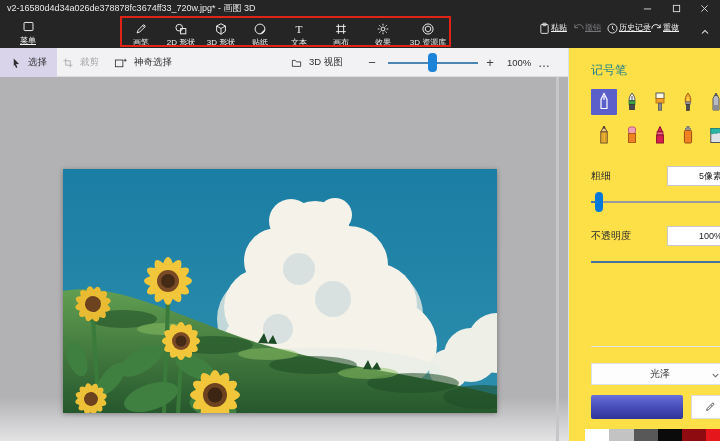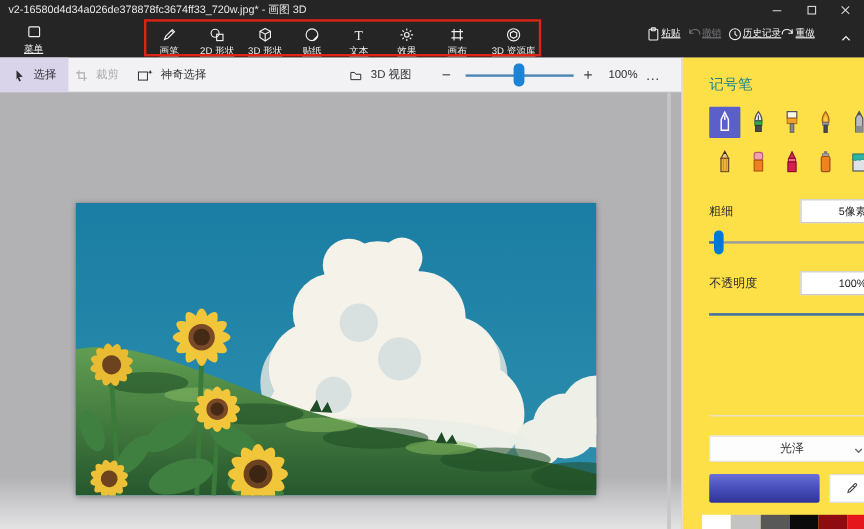--- a/index.html
+++ b/index.html
@@ -143,36 +143,36 @@
       <span class="tlabel">贴纸</span>
     </div>
     <div class="tbtn t-w40">
       <span class="ticon">
         <svg width="14" height="14" viewBox="0 0 16 16">
             <text x="8" y="12.5" font-size="13" text-anchor="middle" fill="#f0f0f0" font-family="Liberation Serif, serif">T</text>
           </svg>
       </span>
       <span class="tlabel">文本</span>
     </div>
+    <div class="tbtn t-w44">
+      <span class="ticon">
+        <svg width="14" height="14" viewBox="0 0 16 16" fill="none" stroke="#f0f0f0" stroke-width="1.1">
+            <path d="M2.5 5h11M2.5 11h11M5 2.5v11M11 2.5v11"></path>
+          </svg>
+      </span>
+      <span class="tlabel">画布</span>
+    </div>
     <div class="tbtn t-w40">
       <span class="ticon">
         <svg width="14" height="14" viewBox="0 0 16 16" fill="none" stroke="#f0f0f0" stroke-width="1.1">
             <circle cx="8" cy="8" r="2.2"></circle>
             <path d="M8 2v2M8 12v2M2 8h2M12 8h2M3.8 3.8l1.4 1.4M10.8 10.8l1.4 1.4M12.2 3.8l-1.4 1.4M5.2 10.8l-1.4 1.4"></path>
           </svg>
       </span>
       <span class="tlabel">效果</span>
-    </div>
-    <div class="tbtn t-w44">
-      <span class="ticon">
-        <svg width="14" height="14" viewBox="0 0 16 16" fill="none" stroke="#f0f0f0" stroke-width="1.1">
-            <path d="M2.5 5h11M2.5 11h11M5 2.5v11M11 2.5v11"></path>
-          </svg>
-      </span>
-      <span class="tlabel">画布</span>
     </div>
     <div class="tbtn t-w50">
       <span class="ticon">
         <svg width="14" height="14" viewBox="0 0 16 16" fill="none" stroke="#f0f0f0" stroke-width="1.1">
             <circle cx="8" cy="8" r="5.8"></circle>
             <path d="M8 4.6l3 1.6v3.4L8 11.4 5 9.6V6.2l3-1.6z"></path>
           </svg>
       </span>
       <span class="tlabel">3D 资源库</span>
     </div>

